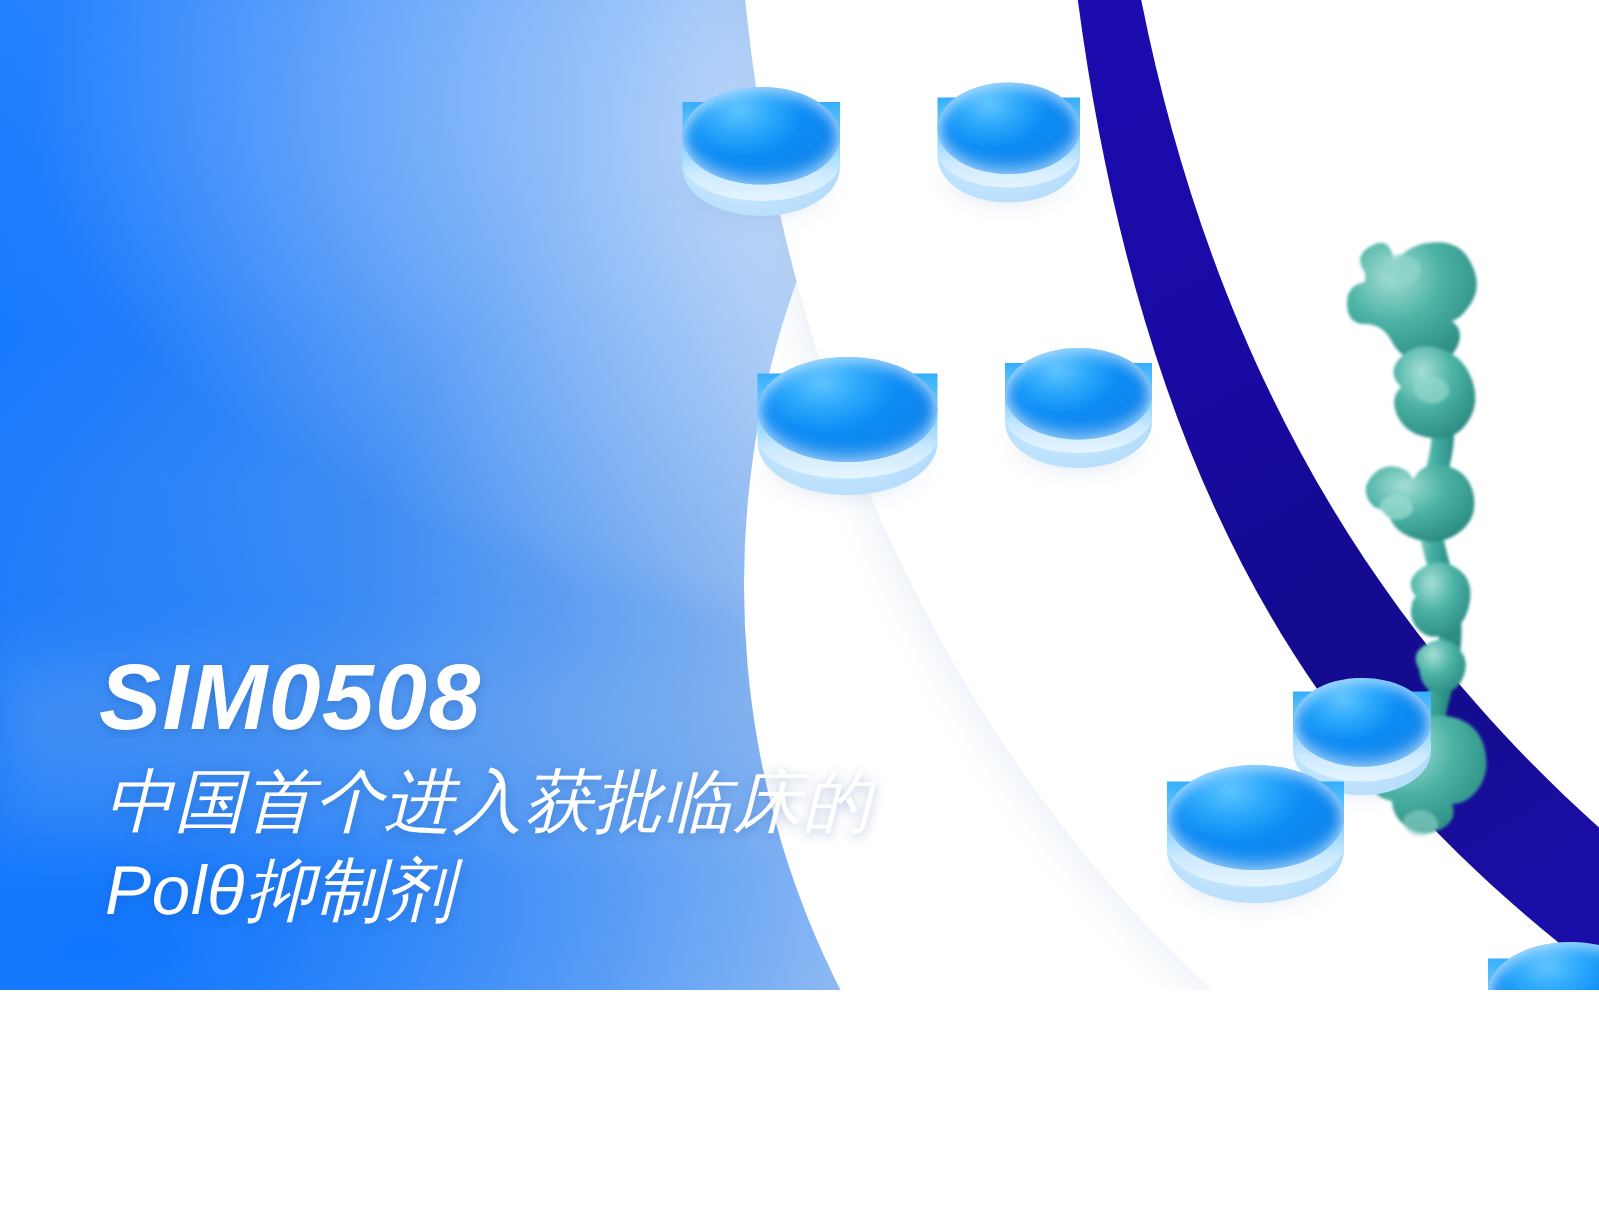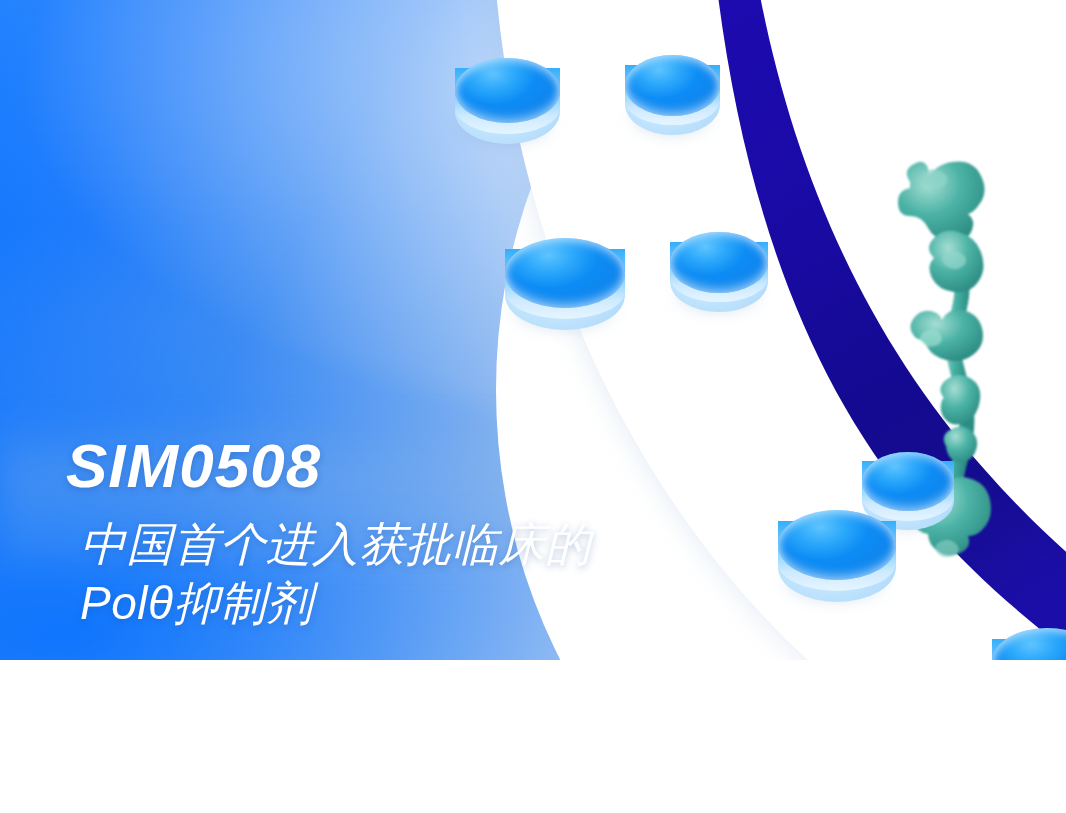--- a/index.html
+++ b/index.html
@@ -114,21 +114,21 @@
     letter-spacing:1px;
     line-height:1.02;
     margin:0 0 6px 4px;
   }
   .headline .sub{
     font-size:46px;
     font-weight:400;
     font-style:italic;
     line-height:1.27;
     letter-spacing:.5px;
-    margin:18px;
+    margin:8px;
     white-space:pre-line;
   }
 </style>
 </head>
 <body>
 
 <div class="stage">
 
   <div class="bg-base"></div>
   <div class="bg-wash"></div>

